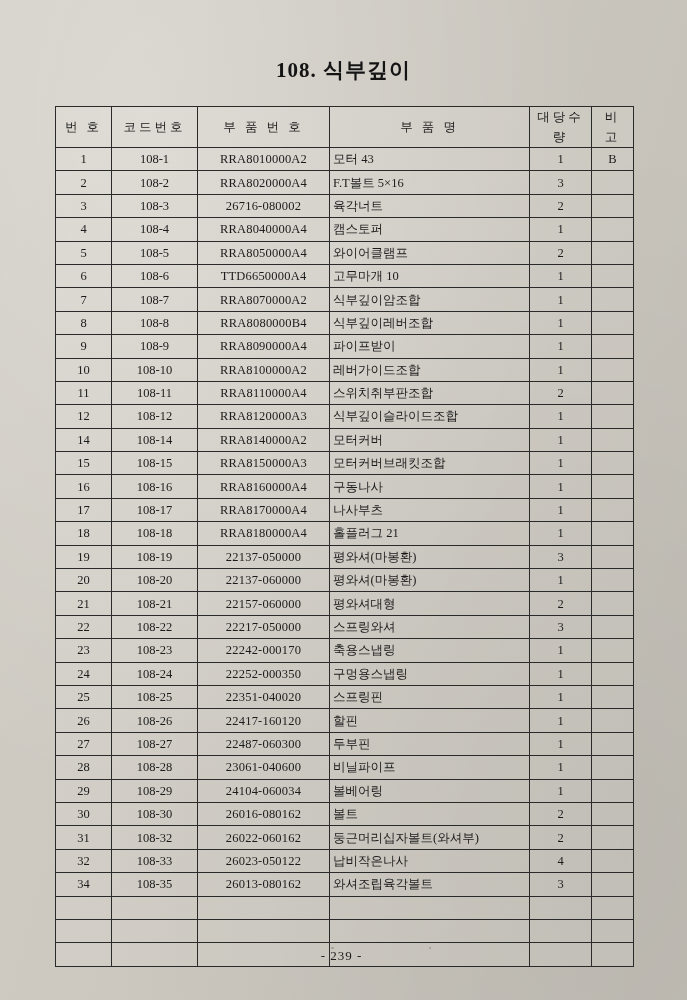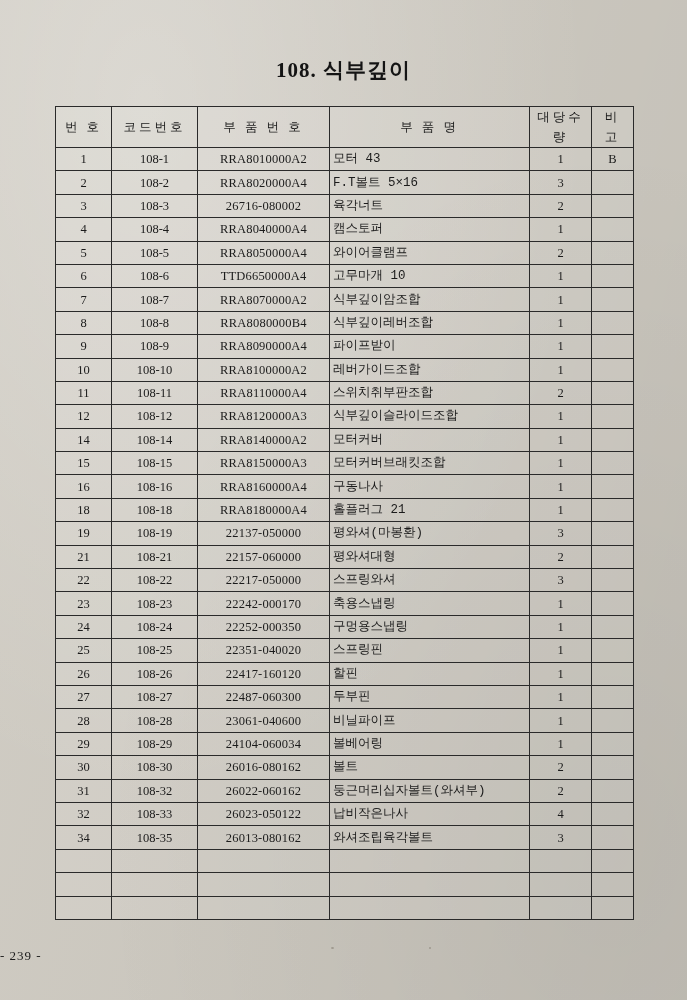--- a/index.html
+++ b/index.html
@@ -71,31 +71,31 @@
     height: 25px;
   }
   col.c-no    { width: 56px; }
   col.c-code  { width: 86px; }
   col.c-part  { width: 132px; }
   col.c-name  { width: 200px; }
   col.c-qty   { width: 62px; }
   col.c-remark{ width: 42px; }
 
   td.no, td.code, td.part, td.qty, td.remark { text-align: center; }
-  td.name { text-align: left; padding-left: 10px; font-family: Liberation Mono, monospace; }
+  td.name { text-align: left; padding-left: 10px; }
   td.part { letter-spacing: 0.2px; }
 
   .empty-row td { height: 22.4px; }
 
   .page-number {
     position: absolute;
     bottom: 36px;
     left: 0;
     width: 683px;
-    text-align: left;
+    text-align: center;
     font-size: 13px;
     letter-spacing: 1px;
   }
   .speck {
     position: absolute;
     background: rgba(90,80,70,0.35);
     border-radius: 50%;
     pointer-events: none;
   }
 </style>
@@ -242,36 +242,52 @@
           </tr>
           <tr>
             <td class="no">16</td>
             <td class="code">108-16</td>
             <td class="part">RRA8160000A4</td>
             <td class="name">구동나사</td>
             <td class="qty">1</td>
             <td class="remark"></td>
           </tr>
           <tr>
+            <td class="no">17</td>
+            <td class="code">108-17</td>
+            <td class="part">RRA8170000A4</td>
+            <td class="name">나사부츠</td>
+            <td class="qty">1</td>
+            <td class="remark"></td>
+          </tr>
+          <tr>
             <td class="no">18</td>
             <td class="code">108-18</td>
             <td class="part">RRA8180000A4</td>
             <td class="name">홀플러그 21</td>
             <td class="qty">1</td>
             <td class="remark"></td>
           </tr>
           <tr>
             <td class="no">19</td>
             <td class="code">108-19</td>
             <td class="part">22137-050000</td>
             <td class="name">평와셔(마봉환)</td>
             <td class="qty">3</td>
             <td class="remark"></td>
           </tr>
           <tr>
+            <td class="no">20</td>
+            <td class="code">108-20</td>
+            <td class="part">22137-060000</td>
+            <td class="name">평와셔(마봉환)</td>
+            <td class="qty">1</td>
+            <td class="remark"></td>
+          </tr>
+          <tr>
             <td class="no">21</td>
             <td class="code">108-21</td>
             <td class="part">22157-060000</td>
             <td class="name">평와셔대형</td>
             <td class="qty">2</td>
             <td class="remark"></td>
           </tr>
           <tr>
             <td class="no">22</td>
             <td class="code">108-22</td>

